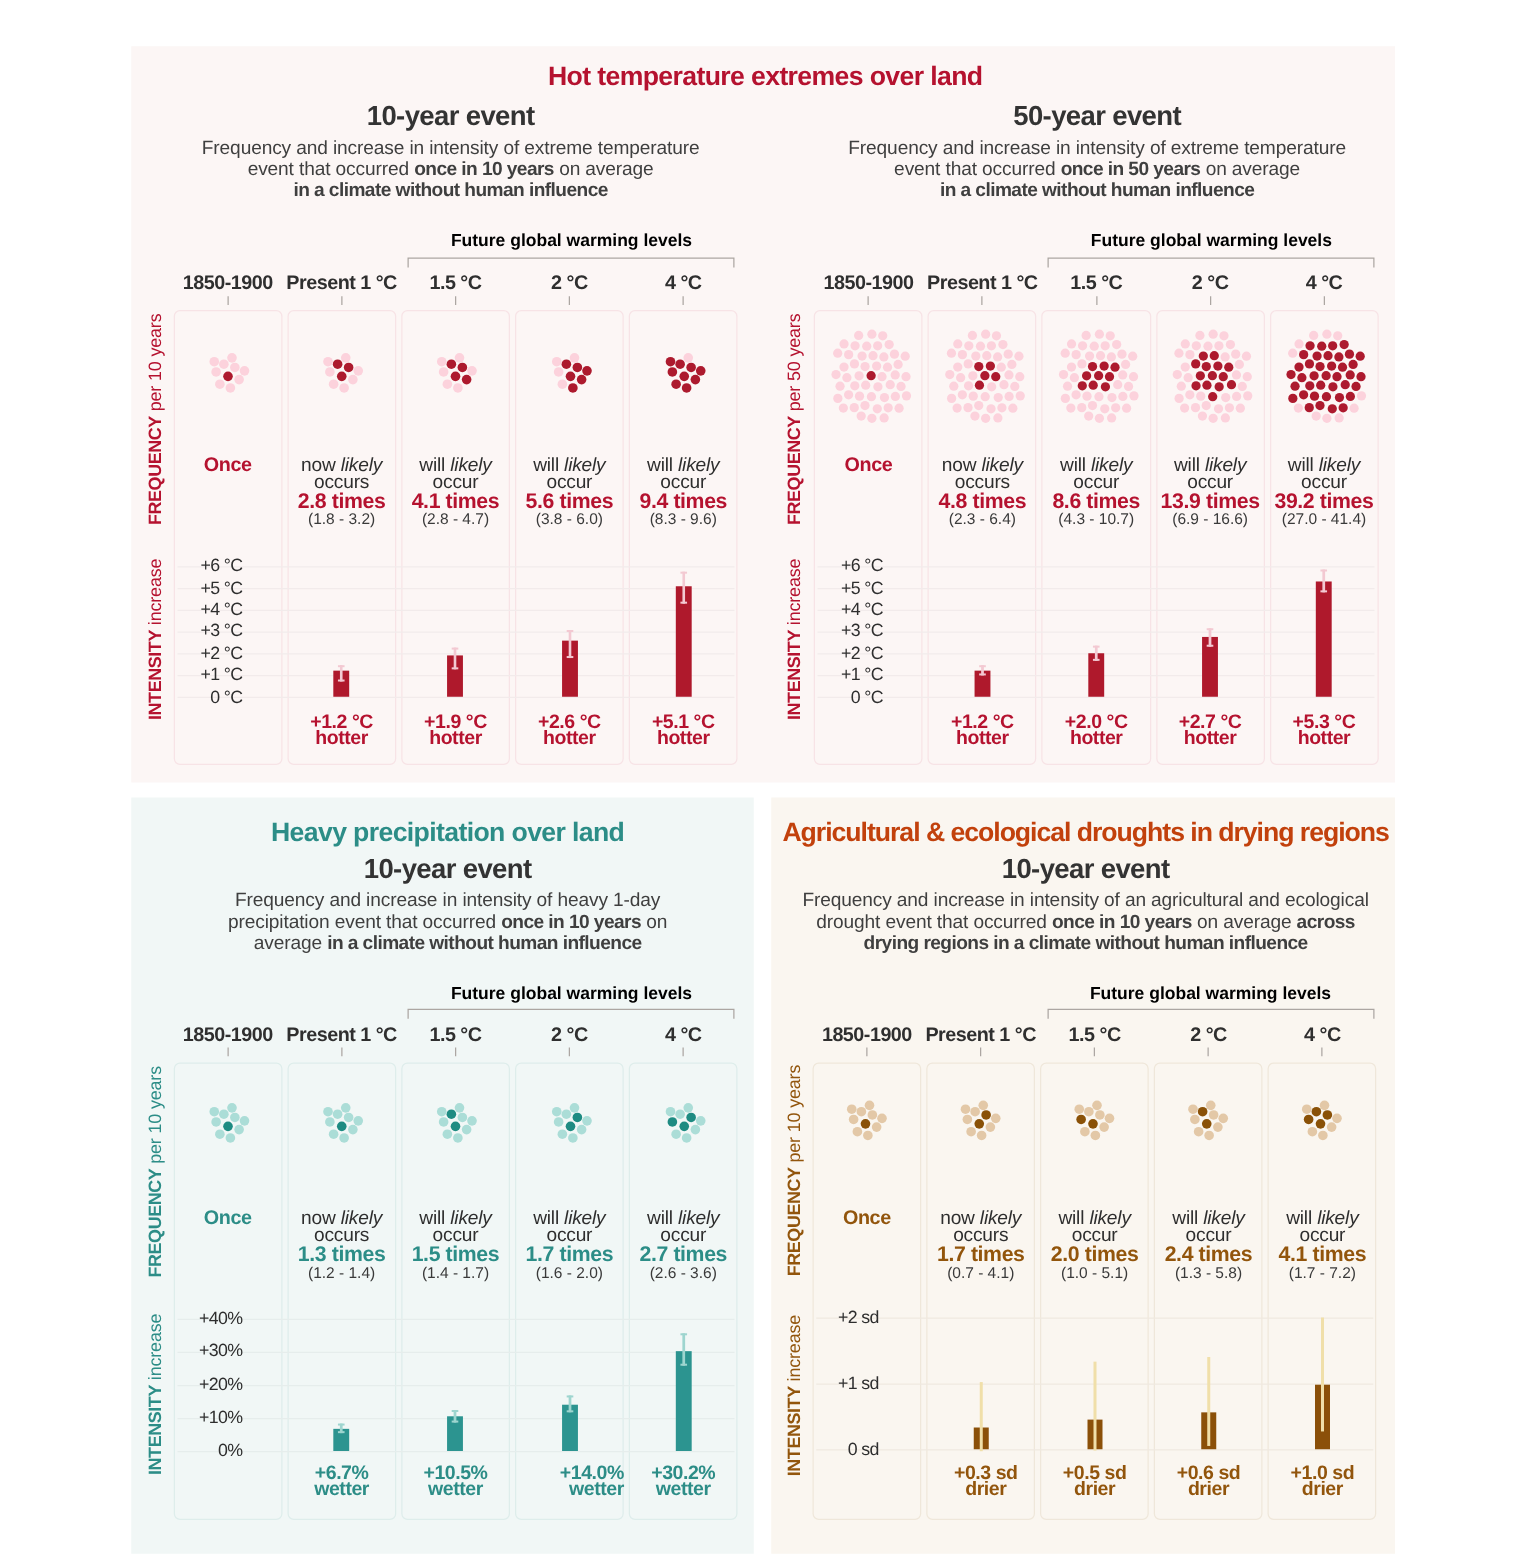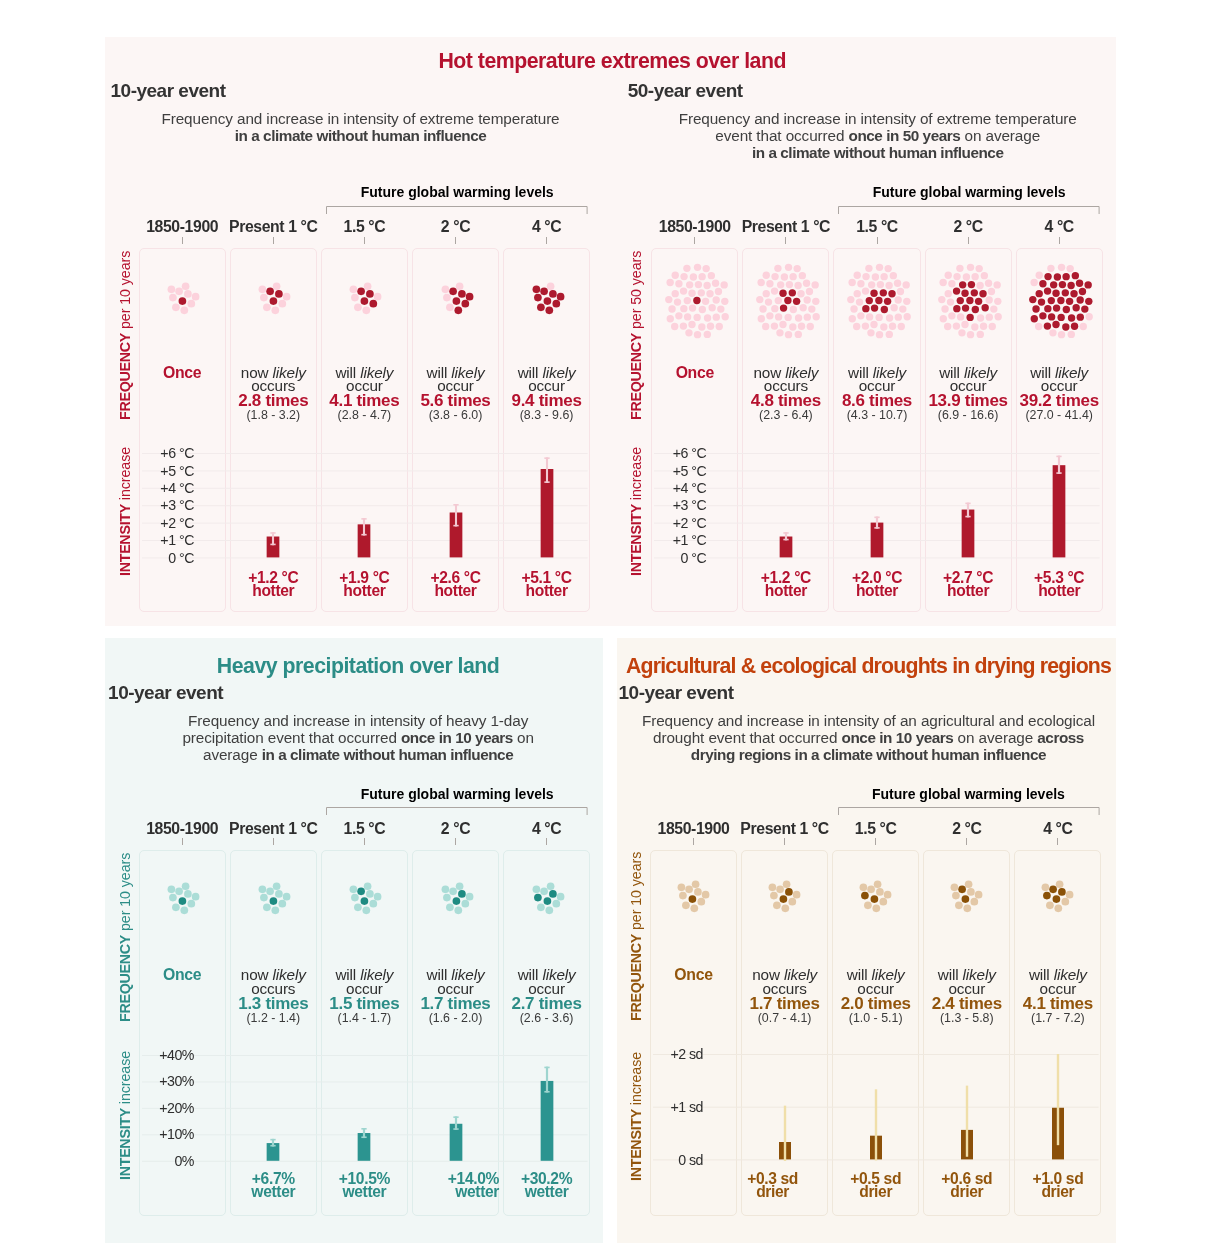--- a/index.html
+++ b/index.html
@@ -1,21 +1,21 @@
 <!DOCTYPE html>
 <html><head>
 <meta charset="utf-8">
 <style>
   html,body{margin:0;padding:0;background:#ffffff;}
   body{width:1222px;height:1248px;font-family:"Liberation Sans",sans-serif;
        -webkit-font-smoothing:antialiased;overflow:hidden;}
   #stage{position:relative;width:1222px;height:1248px;margin-top:20px;}
   .panel{position:absolute;box-sizing:border-box;}
   .sect-title{position:absolute;left:0;right:0;text-align:center;font-weight:bold;font-size:21.3px;letter-spacing:-0.5px;}
-  .ev-title{position:absolute;font-weight:bold;font-size:19px;letter-spacing:-0.5px;color:#333333;}
+  .ev-title{position:absolute;text-align:center;font-weight:bold;font-size:22px;letter-spacing:-0.5px;color:#333333;}
   .desc{position:absolute;text-align:center;font-size:15.3px;letter-spacing:-0.1px;color:#3f3f3f;line-height:17.3px;}
   .desc b{font-weight:bold;letter-spacing:-0.45px;}
   .warm-head{position:absolute;text-align:center;font-weight:bold;font-size:14px;color:#000000;}
   .colhead{position:absolute;text-align:center;font-weight:bold;font-size:15.8px;letter-spacing:-0.4px;color:#2f2f2f;white-space:nowrap;}
   .colbox{position:absolute;box-sizing:border-box;border-radius:5px;border-width:1px;border-style:solid;}
   .vlabel{position:absolute;transform-origin:0 0;white-space:nowrap;font-weight:bold;font-size:14.3px;letter-spacing:-0.3px;line-height:14.3px;}
   .vlabel span.sub{font-weight:normal;letter-spacing:-0.1px;}
   .once{position:absolute;text-align:center;font-weight:bold;font-size:15.8px;letter-spacing:-0.3px;line-height:13.7px;}
   .freqtxt{position:absolute;text-align:center;font-size:15.3px;letter-spacing:-0.15px;color:#2e2e2e;line-height:13.7px;}
   .freqtxt>div:nth-child(2){line-height:14.7px;}
@@ -28,20 +28,21 @@
 </style>
 </head>
 <body>
 
 <div id="stage">
     <div class="panel" style="left: 105px; top: 17px; width: 1011px; height: 589px; background: rgb(252, 246, 245);">
       <div class="sect-title" style="top: 11.5px; color: rgb(181, 18, 47); left: 177.2px; width: 660px;">Hot temperature extremes over land</div>
       <div class="ev-title" style="top: 42.5px; color: rgb(51, 51, 51); left: 5.5px; width: 500px;">10-year event</div>
       <div class="desc" style="top: 72.5px; left: -44.5px; width: 600px;">
         <div><span>Frequency and increase in intensity of extreme temperature</span></div>
+        <div><span>event that occurred </span><b>once in 10 years</b><span> on average</span></div>
         <div><b>in a climate without human influence</b></div>
       </div>
       <div class="warm-head" style="left: 221.4px; width: 261.6px; top: 147.3px;">Future global warming levels</div>
       <svg width="263.6" height="12" style="left:220.4px;top:168.8px;">
         <path d="M1.5 8 L1.5 0.5 L262.1 0.5 L262.1 8" fill="none" stroke="#ACA6A2" stroke-width="1"></path>
       </svg>
       <div class="colhead" style="left: 7.2px; width: 140px; top: 181px;">1850-1900</div>
       <div style="position: absolute; left: 76.7px; top: 199.7px; width: 1px; height: 7px; background: rgb(172, 166, 162);"></div>
       <div class="colbox" style="left: 33.6px; top: 211.4px; width: 87.2px; height: 363.5px; border-color: rgb(247, 227, 230);"></div>
       <div class="colhead" style="left: 98.3px; width: 140px; top: 181px;">Present 1 °C</div>
@@ -854,21 +855,21 @@
         <line x1="0" y1="59.19999999999999" x2="445.6" y2="59.19999999999999" stroke="#EFE9E0" stroke-width="1"></line>
         <line x1="0" y1="111.89999999999998" x2="445.6" y2="111.89999999999998" stroke="#EFE9E0" stroke-width="1"></line>
       </svg>
       <div class="ytick" style="left: -4px; width: 90px; top: 408.9px;">+2 sd</div>
       <div class="ytick" style="left: -4px; width: 90px; top: 461.6px;">+1 sd</div>
       <div class="ytick" style="left: -4px; width: 90px; top: 514.3px;">0 sd</div>
       <svg width="40" height="135.39999999999998" style="left:147.6px;top:401.6px;">
         <rect x="14" y="102.00899999999996" width="12" height="17.39100000000002" fill="#8B5009"></rect>
         <line x1="20" y1="65.64599999999996" x2="20" y2="120.981" stroke="#F0DFA9" stroke-width="2.4"></line>
       </svg>
-      <div class="barlab" style="left: 112px; width: 87.2px; top: 534px; color: rgb(146, 85, 12);">
+      <div class="barlab" style="left: 128px; width: 87.2px; top: 534px; color: rgb(146, 85, 12);">
         <div>+0.3 sd</div>
         <div>drier</div>
       </div>
       <svg width="40" height="135.39999999999998" style="left:238.7px;top:401.6px;">
         <rect x="14" y="95.68499999999995" width="12" height="23.715000000000032" fill="#8B5009"></rect>
         <line x1="20" y1="49.30899999999997" x2="20" y2="120.45399999999995" stroke="#F0DFA9" stroke-width="2.4"></line>
       </svg>
       <div class="barlab" style="left: 215.1px; width: 87.2px; top: 534px; color: rgb(146, 85, 12);">
         <div>+0.5 sd</div>
         <div>drier</div>

